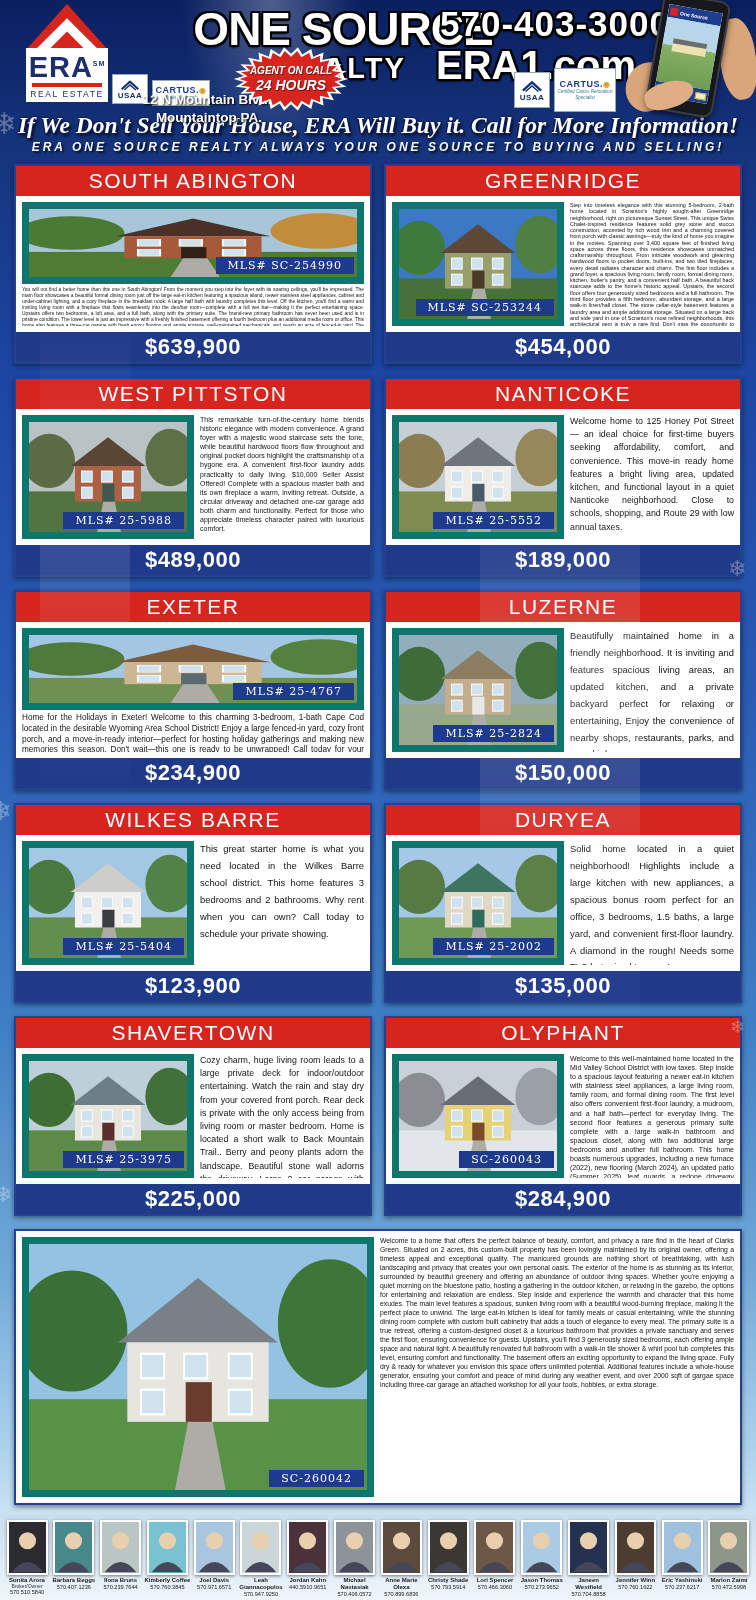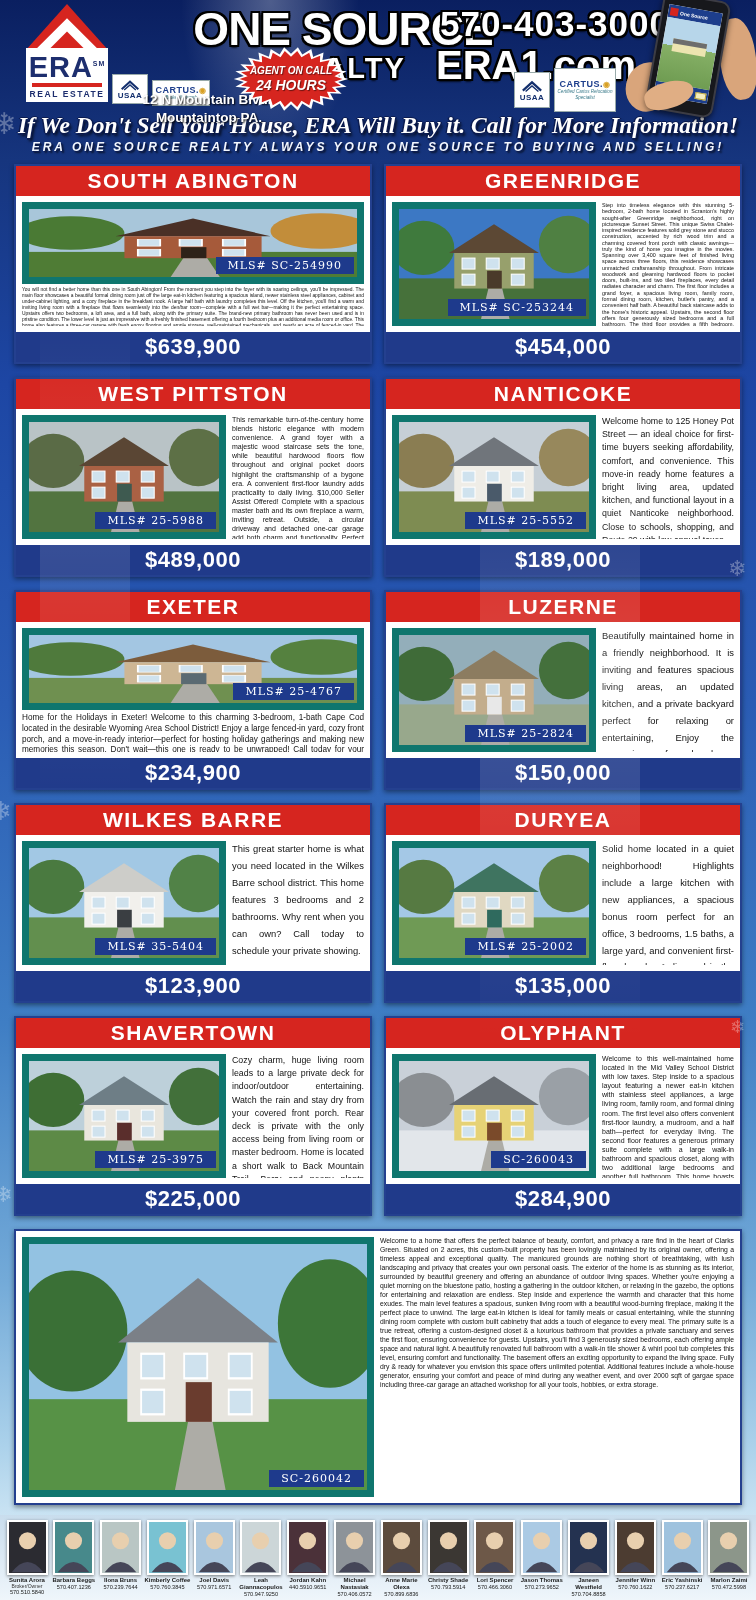--- a/index.html
+++ b/index.html
@@ -26,21 +26,21 @@
   .addr{position:absolute;left:100px;top:91px;width:218px;text-align:center;font-size:13.5px;font-weight:bold;color:#fff;line-height:1.3;text-shadow:1px 1px 2px #000;}
   .phone-big{position:absolute;left:436px;top:4px;width:238px;text-align:center;font-size:35px;letter-spacing:1px;}
   .site-big{position:absolute;left:436px;top:43px;width:238px;text-align:left;font-size:40px;}
 
   .era-logo{position:absolute;left:26px;top:4px;width:82px;}
   .era-roof{display:block;width:82px;height:44px;}
   .era-box{background:#fff;text-align:center;padding:1px 0 3px;}
   .era-word{font-size:29px;font-weight:bold;color:#1d2e6e;line-height:30px;letter-spacing:1px;font-family:"Liberation Sans",sans-serif;}
   .era-word sup{font-size:7px;}
   .era-line{height:4px;background:#d6251f;margin:1px 6px 2px;}
-  .era-re{font-size:8.5px;font-weight:bold;color:#1d2e6e;letter-spacing:1.6px;}
+  .era-re{font-size:8.5px;font-weight:normal;color:#1d2e6e;letter-spacing:1.6px;}
 
   .mini-logo{position:absolute;background:#fff;border:1px solid #9aa;display:flex;flex-direction:column;align-items:center;justify-content:center;overflow:hidden;}
   .usaa1{left:112px;top:74px;width:36px;height:30px;}
   .usaa2{left:514px;top:72px;width:36px;height:36px;}
   .usaa-txt{font-size:8px;font-weight:bold;color:#14306e;letter-spacing:.5px;}
   .cartus1{left:152px;top:80px;width:58px;height:26px;}
   .cartus2{left:554px;top:68px;width:62px;height:44px;}
   .cartus-word{font-size:9px;font-weight:bold;color:#1d3e8c;letter-spacing:.5px;}
   .cartus-word .globe{color:#d8a023;font-size:8px;}
   .cartus-sub{font-size:4.6px;color:#3a7a8a;text-align:center;line-height:1.25;font-style:italic;}
@@ -71,26 +71,26 @@
   .tagline{height:28px;text-align:center;font-family:"Liberation Serif",serif;font-style:italic;font-weight:bold;font-size:23.5px;color:#fff;
     text-shadow:1.5px 0 0 #0c1c50,-1.5px 0 0 #0c1c50,0 1.5px 0 #0c1c50,0 -1.5px 0 #0c1c50,2px 3px 3px rgba(0,0,0,.8);}
   .subtagline{height:18px;text-align:center;font-style:italic;font-weight:bold;font-size:12px;letter-spacing:3px;color:#f2f7ff;
     text-shadow:1px 1px 0 #0c1c50,2px 2px 2px rgba(0,0,0,.7);}
 
   
   main{padding:6px 14px 0;}
   #listings-grid{display:grid;grid-template-columns:1fr 1fr;gap:13px 12px;}
   .card{height:200px;display:flex;flex-direction:column;border:2px solid #24408f;box-shadow:0 2px 5px rgba(0,0,0,.45);background:#fff;}
   .card.full{grid-column:1 / -1;height:276px;}
-  .card-title{flex:none;height:30px;line-height:30px;background:#d6251f;color:#fff;font-weight:bold;text-align:center;font-size:21px;letter-spacing:1.5px;}
+  .card-title{flex:none;height:30px;line-height:30px;background:#d6251f;color:#fff;font-weight:normal;text-align:center;font-size:21px;letter-spacing:1.5px;}
   .full .card-title{height:36px;line-height:36px;font-size:26px;}
   .card-body{flex:1;background:#fff;padding:6px;display:flex;gap:6px;overflow:hidden;}
   .photo-top .card-body{flex-direction:column;gap:3px;}
   .photo{position:relative;border:7px solid #0f766e;flex:none;overflow:hidden;}
-  .photo-left .photo{width:204px;height:100%;}
+  .photo-left .photo{width:172px;height:100%;}
   .photo-top .photo{width:100%;height:82px;}
   .full .photo{width:352px;height:100%;}
   .photo svg.house{display:block;width:100%;height:100%;}
   .f-sky{fill:var(--sky,#a8c8e0);} .f-tree{fill:var(--tree,#4a7a34);} .f-tree2{fill:var(--tree2,#558142);}
   .f-grass{fill:var(--grass,#5d8a49);} .f-house{fill:var(--house,#e8e6de);} .f-roof{fill:var(--roof,#5a4634);}
   .f-door{fill:var(--door,#3a2e22);} .f-win{fill:#cfe2ee;stroke:#fff;stroke-width:1.2;} .f-drive{fill:#adaca6;}
   .mls{position:absolute;right:3px;bottom:3px;background:#1e3a8c;color:#fff;font-family:"DejaVu Serif",serif;font-size:11px;letter-spacing:1px;padding:2px 12px;white-space:nowrap;}
   .desc{flex:1;color:#121212;text-align:justify;overflow:hidden;}
   .price{flex:none;height:30px;line-height:30px;background:#203a8a;color:#fff;text-align:center;font-weight:bold;font-size:22px;letter-spacing:.5px;}
   .full .price{height:40px;line-height:40px;font-size:26px;}
@@ -373,21 +373,21 @@
           <polygon points="95,130 128,130 119,92 104,92" class="f-drive"></polygon>
           <polygon points="58,52 110,18 162,52" class="f-roof"></polygon>
           <rect x="64" y="52" width="92" height="42" class="f-house"></rect>
           <rect x="73" y="58" width="15" height="13" class="f-win"></rect>
           <rect x="101" y="58" width="15" height="13" class="f-win"></rect>
           <rect x="130" y="58" width="15" height="13" class="f-win"></rect>
           <rect x="102" y="73" width="17" height="21" class="f-door"></rect>
           <rect x="73" y="77" width="15" height="13" class="f-win"></rect>
           <rect x="130" y="77" width="15" height="13" class="f-win"></rect>
         </svg>
-        <figcaption class="mls">MLS# 35-5404</figcaption>
+        <figcaption class="mls">MLS# 25-5404</figcaption>
       </figure>
       <p class="desc" style="font-size: 9.4px; line-height: 1.8;">This great starter home is what you need located in the Wilkes Barre school district.  This home features 3 bedrooms and 2 bathrooms. Why rent when you can own? Call today to schedule your private showing.</p>
     </div>
     <div class="price">$123,900</div>
   </article>
 
   <article class="card photo-left">
     <h2 class="card-title">DURYEA</h2>
     <div class="card-body">
       <figure class="photo" style="--sky: #a4c8e6; --tree: #567a42; --tree2: #5c8146; --grass: #6f9a55; --house: #e0d8c2; --roof: #3f7460; --door: #2f6a5e;">

